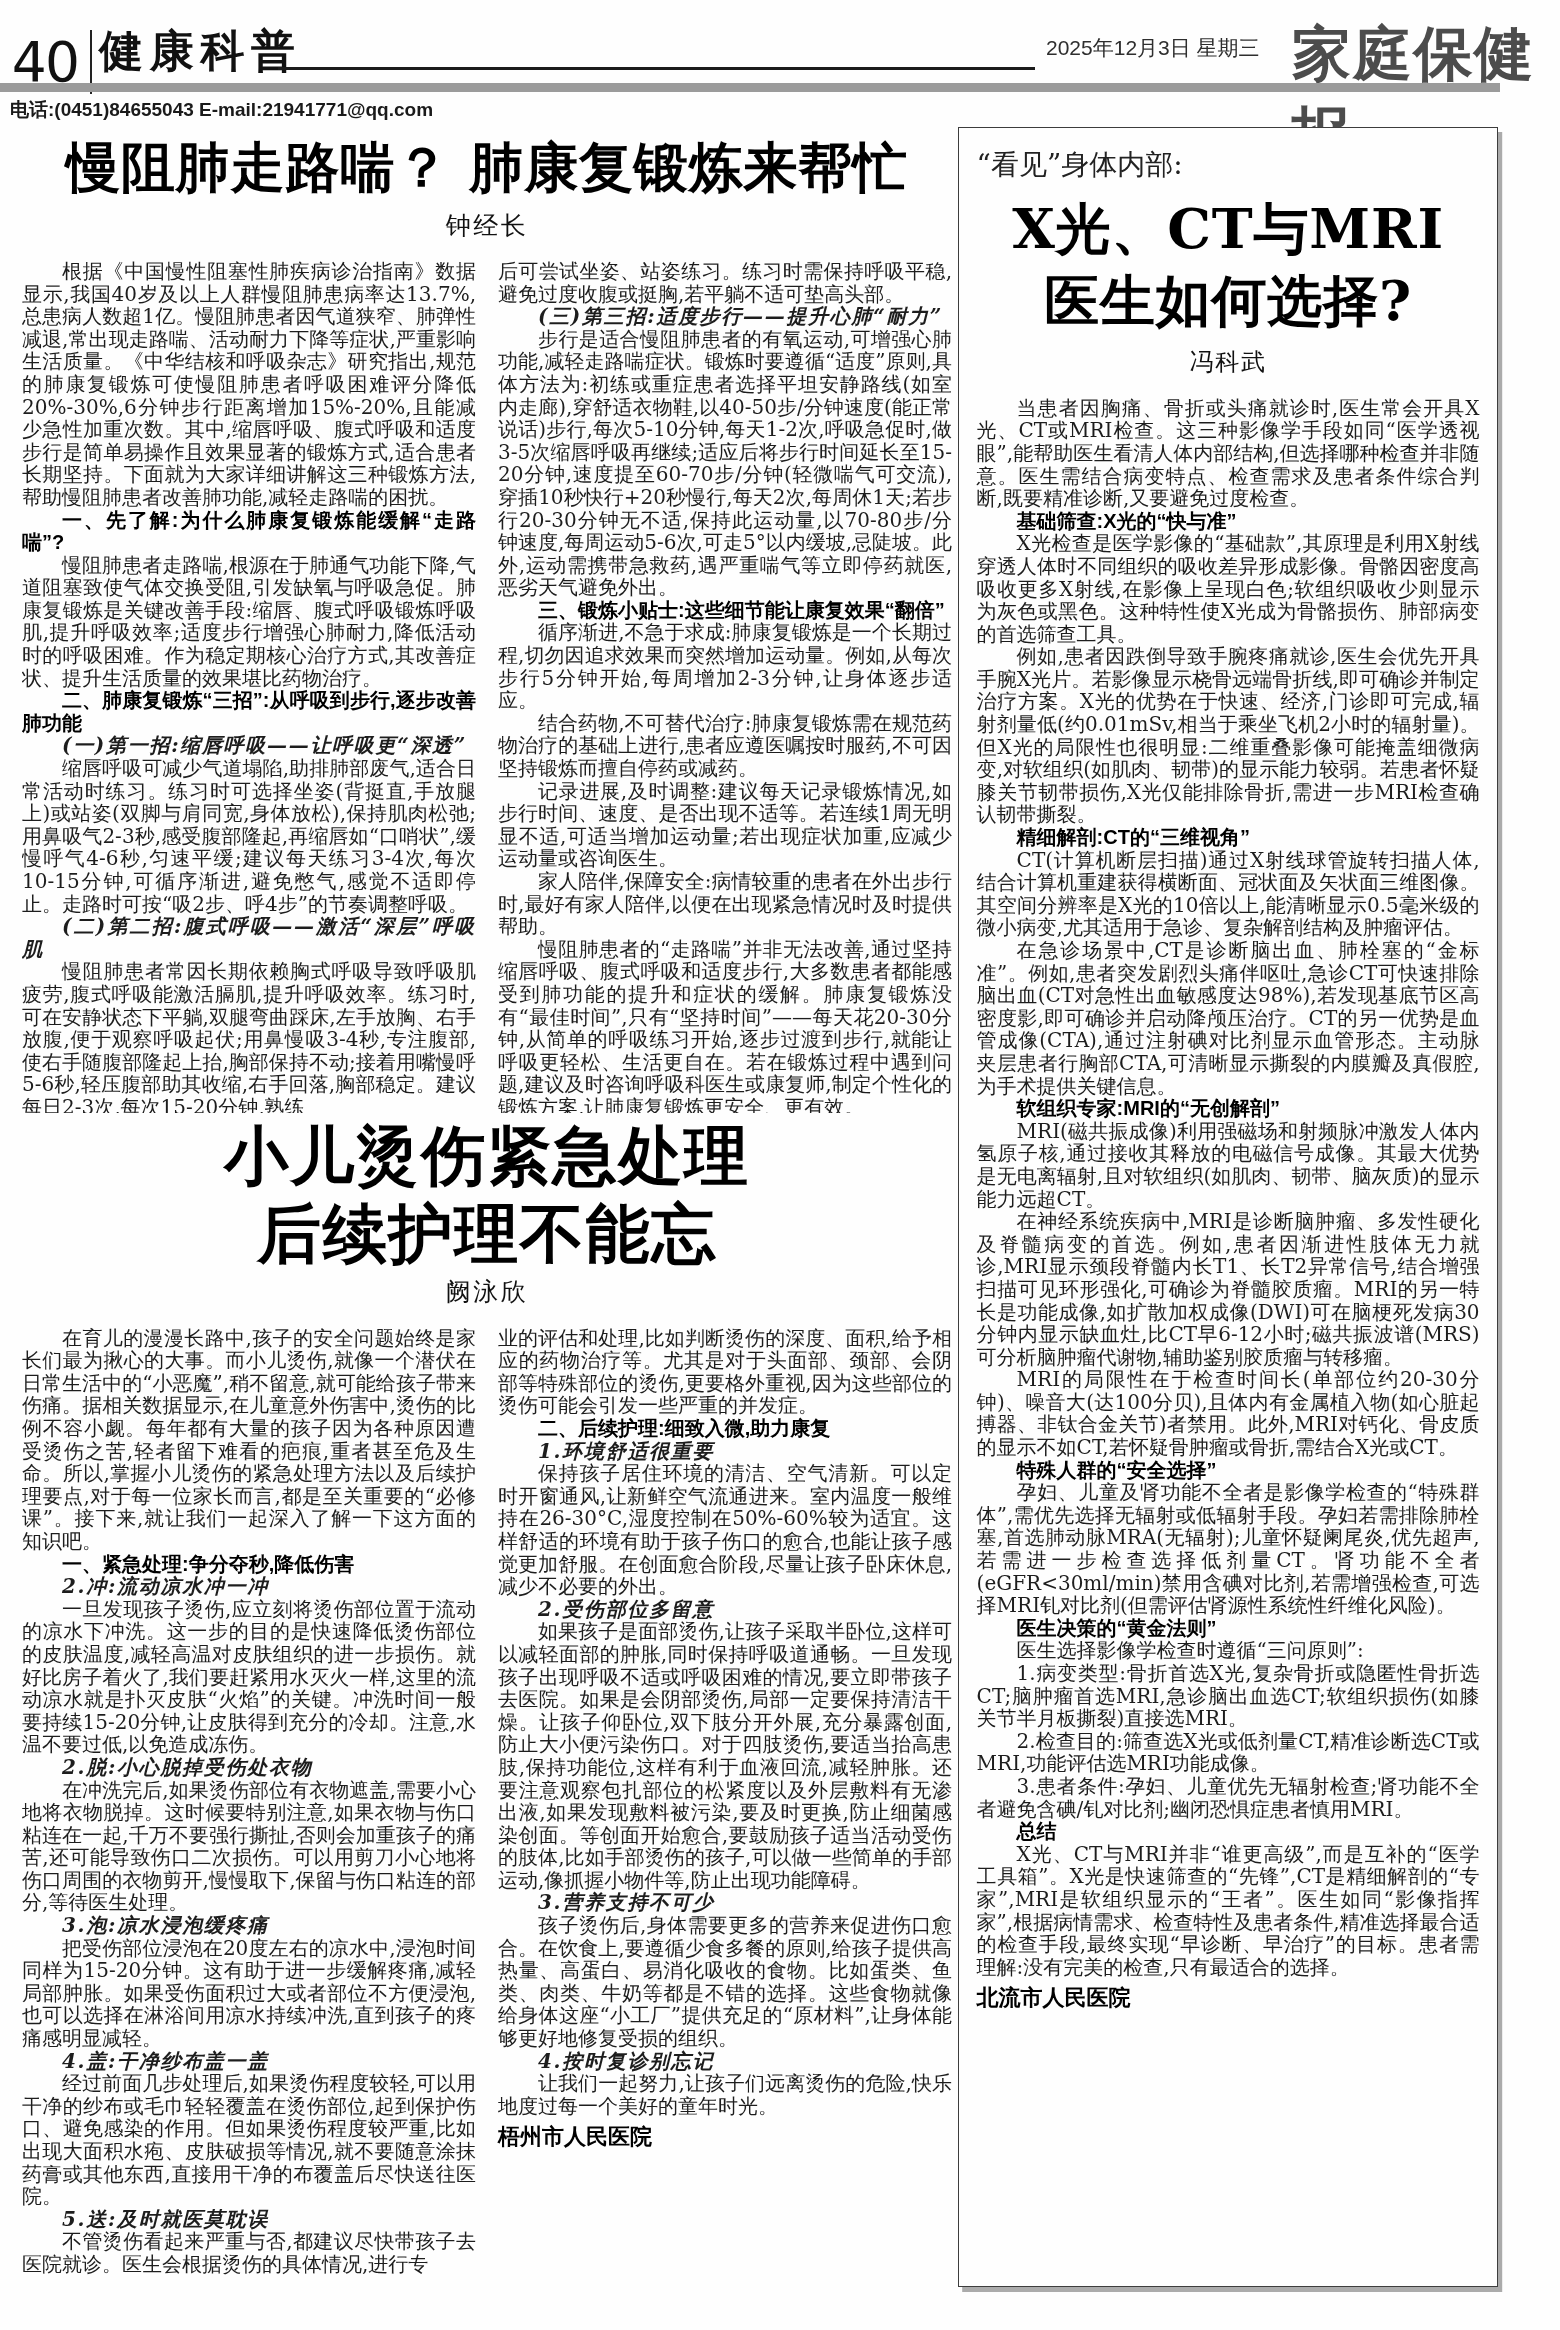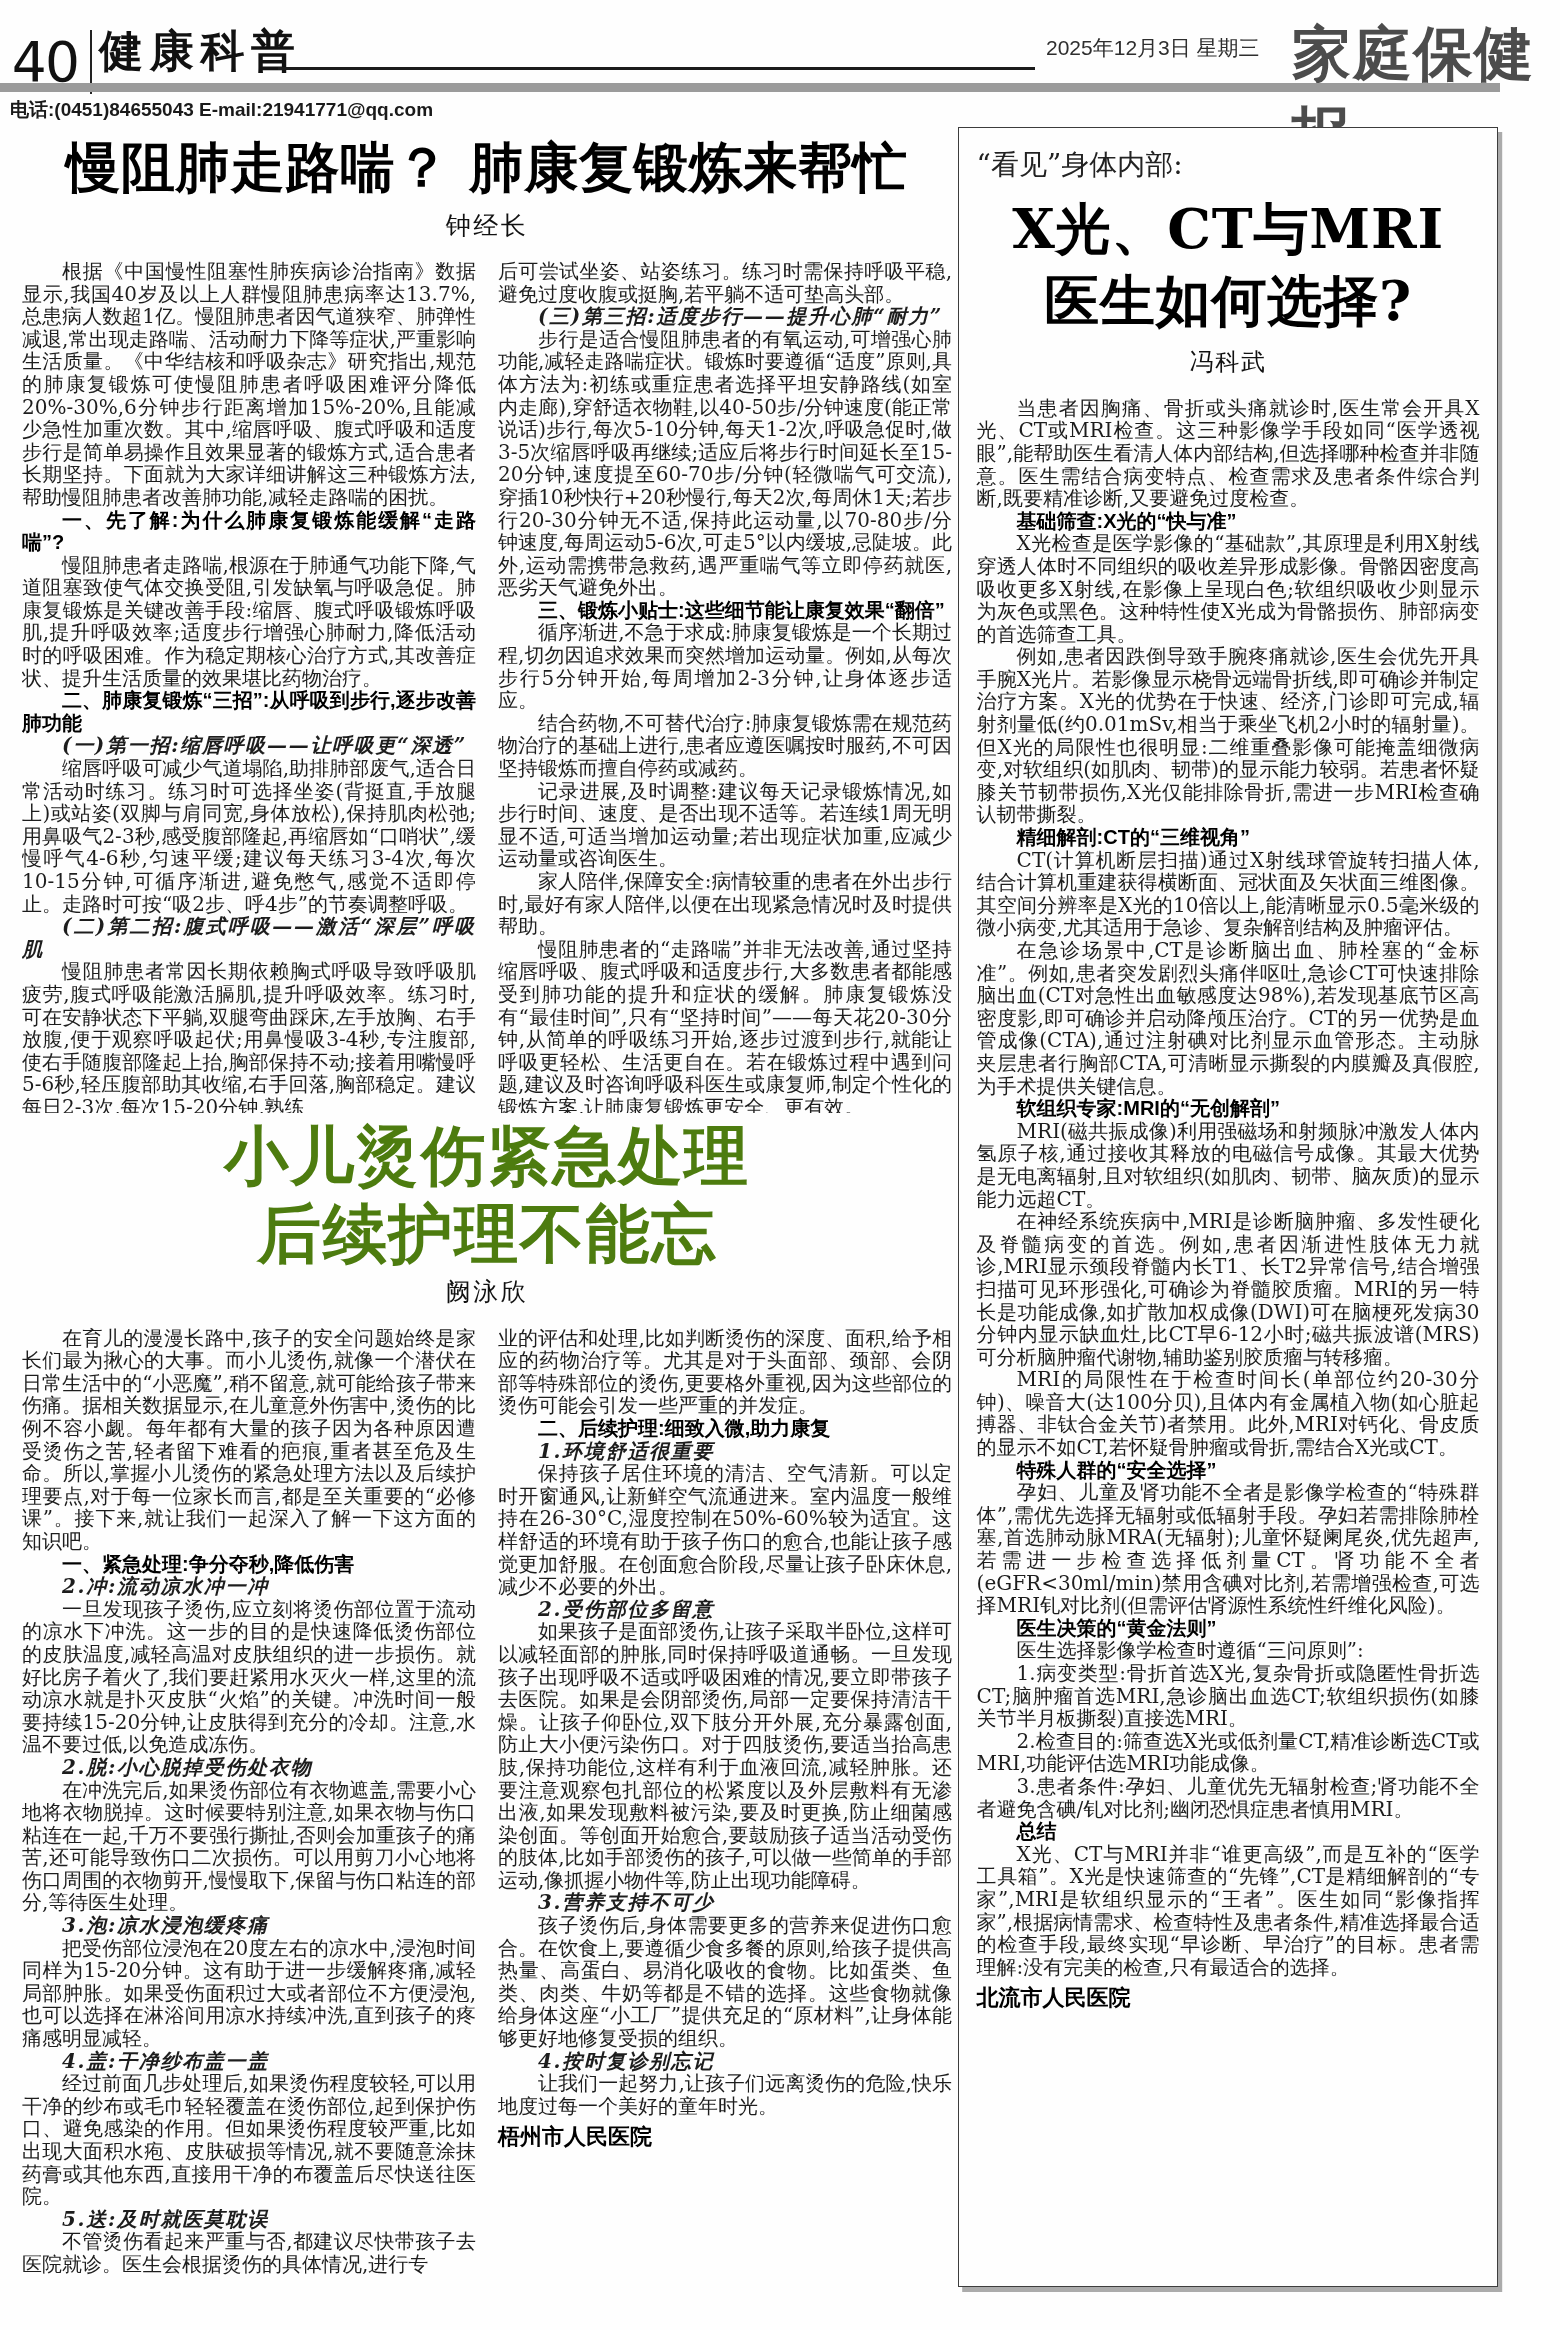--- a/index.html
+++ b/index.html
@@ -54,21 +54,21 @@
   
   .article1{position:absolute;left:22px;top:119px;width:930px;height:994px;overflow:hidden;}
   .a1-title{
     text-align:center;font-size:54px;font-weight:900;color:#000;
     letter-spacing:0.8px;margin:11.7px 0 5px 0;line-height:1.35;
   }
   .byline{text-align:center;font-size:25px;color:#111;margin:0 0 18.4px 0;letter-spacing:2.5px;}
   
   .article2{position:absolute;left:22px;top:1114px;width:930px;height:1215px;overflow:hidden;}
   .a2-title{
-    text-align:center;font-size:64px;font-weight:900;color:#4d7c0f;
+    text-align:center;font-size:64px;font-weight:900;color:#000000;
     line-height:1.22;margin:3.4px 0 1.7px 0;letter-spacing:1.7px;
   }
   
   .sidebox{
     position:absolute;left:958px;top:127px;width:503px;height:2128px;
     border:1.7px solid #3d3d3d;background:#fefefe;
     box-shadow:4.2px 5px 0 #ababab;
     padding:15px 17.6px;overflow:hidden;
   }
   .kicker{font-size:28px;color:#222;margin:3.4px 0 8.4px 0;}

